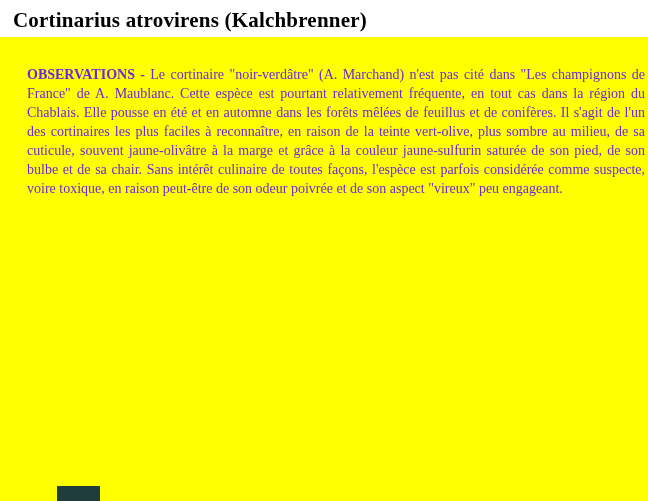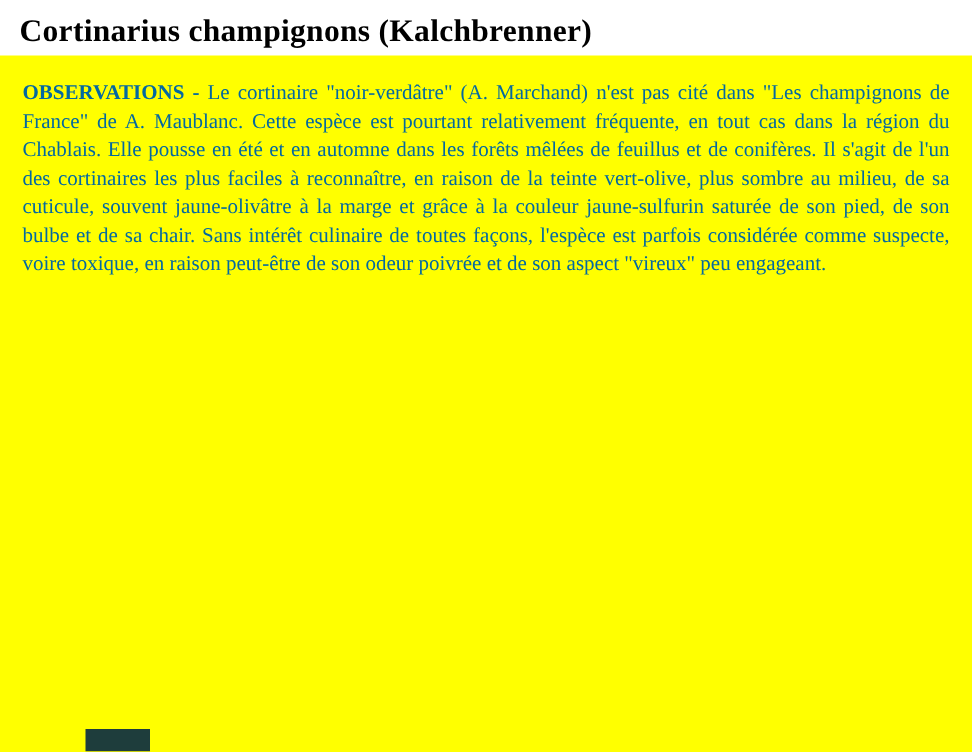--- a/index.html
+++ b/index.html
@@ -31,40 +31,40 @@
     font-weight: bold;
     color: #000000;
     white-space: nowrap;
     letter-spacing: 0.2px;
   }
   .observations {
     position: absolute;
     top: 53px;
     left: 15px;
     width: 618px;
-    margin: 0;
+    margin: 12px;
     font-size: 14px;
     line-height: 19px;
-    color: #0369a1;
+    color: #6d28d9;
     text-align: justify;
   }
   .observations .obs-label {
     font-weight: bold;
   }
   .bottom-marker {
     position: absolute;
     left: 57px;
     bottom: 0;
     width: 43px;
     height: 15px;
     background: #1e3d3c;
   }
 </style>
 </head>
 <body style="background: rgb(255, 255, 0);">
 
 <div class="header-band" style="background: rgb(255, 255, 255);">
-  <h1 class="page-title">Cortinarius champignons (Kalchbrenner)</h1>
+  <h1 class="page-title">Cortinarius atrovirens (Kalchbrenner)</h1>
 </div>
 
 <p class="observations"><span class="obs-label">OBSERVATIONS -</span><span> Le cortinaire "noir-verdâtre" (A. Marchand) n'est pas cité dans "Les champignons de France" de A. Maublanc. Cette espèce est pourtant relativement fréquente, en tout cas dans la région du Chablais. Elle pousse en été et en automne dans les forêts mêlées de feuillus et de conifères. Il s'agit de l'un des cortinaires les plus faciles à reconnaître, en raison de la teinte vert-olive, plus sombre au milieu, de sa cuticule, souvent jaune-olivâtre à la marge et grâce à la couleur jaune-sulfurin saturée de son pied, de son bulbe et de sa chair. Sans intérêt culinaire de toutes façons, l'espèce est parfois considérée comme suspecte, voire toxique, en raison peut-être de son odeur poivrée et de son aspect "vireux" peu engageant.</span></p>
 
 <div class="bottom-marker" style="background: rgb(30, 61, 60);"></div>
 
 </body></html>

